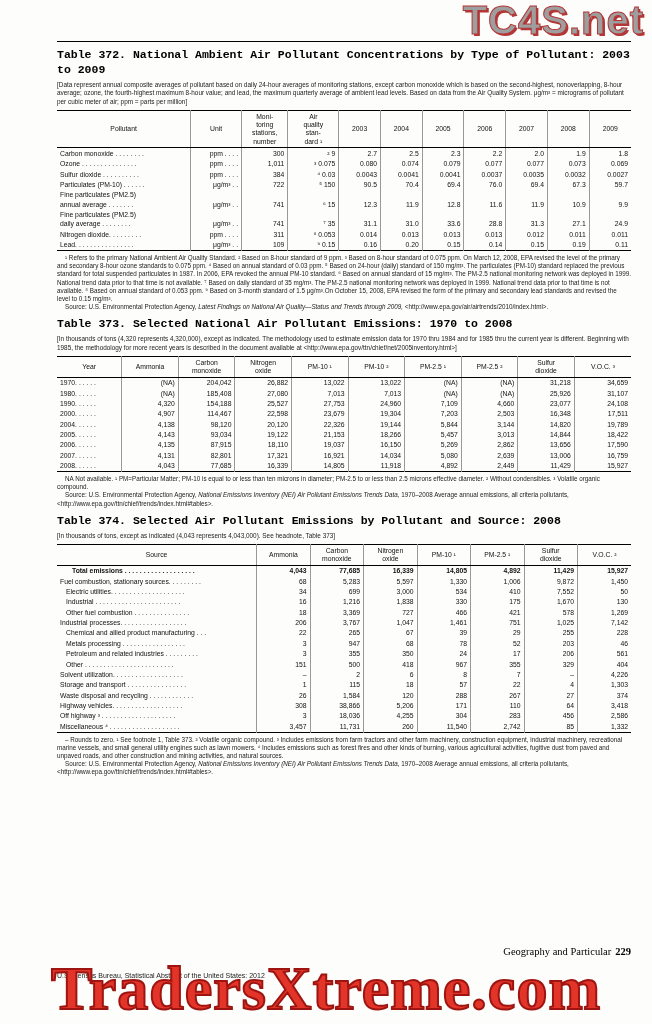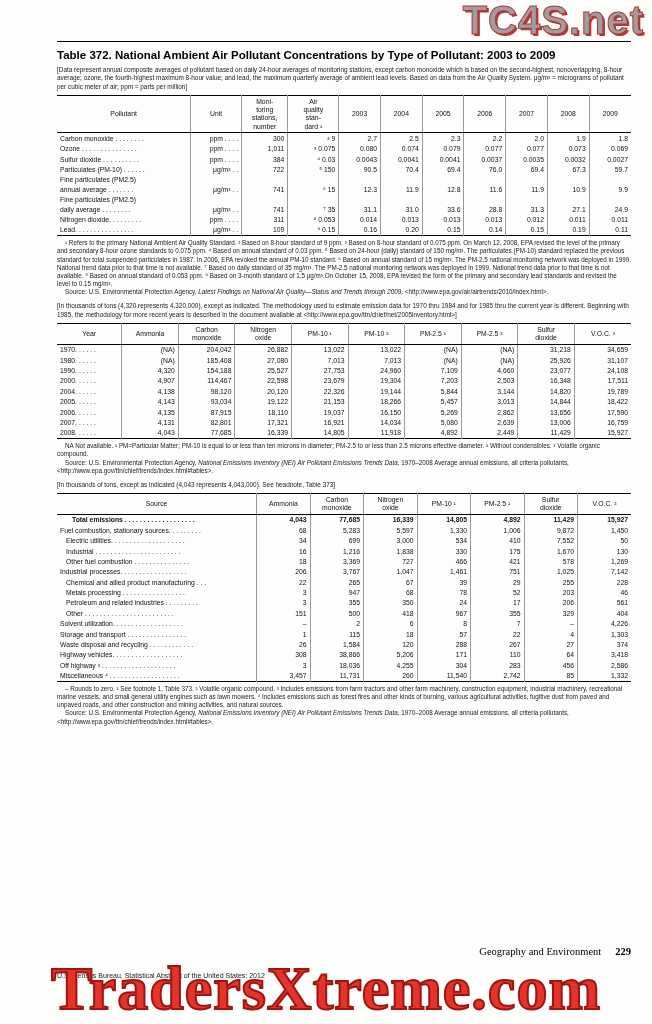--- a/index.html
+++ b/index.html
@@ -4,21 +4,21 @@
 <style>
   html,body { margin:0; padding:0; background:#ffffff; }
   .page {
     position:relative; width:652px; height:1024px; background:#fdfdfb;
     font-family:"Liberation Sans", sans-serif; color:#111; overflow:hidden;
   }
   .content { position:absolute; left:57px; top:0; width:574px; }
   .top-rule { margin-top:41px; border-top:1.5px solid #000; height:0; }
 
   h2.table-title {
-    font-family:Liberation Sans, sans-serif; font-size:11.5px; font-weight:bold;
+    font-family:Liberation Mono, monospace; font-size:11.5px; font-weight:bold;
     margin:6px 0 3px 0; line-height:1.3; color:#000;
   }
   .headnote { font-size:6.4px; line-height:1.32; margin:0 0 4px 0; color:#222; }
 
   table { width:100%; border-collapse:collapse; table-layout:fixed; font-size:6.8px;
           margin:1px 0 3px 0; border-top:1.4px solid #000; border-bottom:1.4px solid #000; }
   thead th { font-weight:normal; text-align:center; vertical-align:middle;
              white-space:pre-line; border-bottom:1px solid #000; padding:1.5px 2px; line-height:1.22; }
   td { padding:0.5px 3px; text-align:right; vertical-align:bottom; line-height:1.38;
        overflow:hidden; white-space:nowrap; }
@@ -30,21 +30,21 @@
   .t372 th:nth-child(3){width:7.2%}  .t372 th:nth-child(4){width:8%}
   .t373 th:nth-child(1){width:10.5%}
   .t374 th:nth-child(1){width:34%}
 
   .footnotes { margin:0 0 6px 0; }
   .footnotes p, .source { font-size:6.3px; line-height:1.3; margin:0; text-indent:8px; color:#222; }
   .source i { font-style:italic; }
 
   .footer-right { position:absolute; right:21px; top:946px; font-family:"Liberation Serif", serif;
                   font-size:10.5px; color:#000; }
-  .footer-right .pageno { font-weight:bold; margin-left:14px; }
+  .footer-right .pageno { font-weight:bold; margin-left:4px; }
   .census-line { position:absolute; left:57px; top:972px; font-size:7px; color:#222; }
 
   .wm { pointer-events:none; }
   .wm-tc4s {
     position:absolute; top:-2px; right:8px; font-size:40px; font-weight:bold;
     font-family:"Liberation Sans", sans-serif; color:#9e9e9e;
     -webkit-text-stroke:1px #b43636; text-shadow:2px 2px 0 #b43636; letter-spacing:1px;
   }
   .wm-dlsub {
     position:absolute; top:466px; left:50%; transform:translateX(-50%);
@@ -196,20 +196,21 @@
             <td>0.19</td>
             <td>0.11</td>
           </tr>
         </tbody>
     </table>
     <div class="footnotes">
       <p>¹ Refers to the primary National Ambient Air Quality Standard. ² Based on 8-hour standard of 9 ppm. ³ Based on 8-hour standard of 0.075 ppm. On March 12, 2008, EPA revised the level of the primary and secondary 8-hour ozone standards to 0.075 ppm. ⁴ Based on annual standard of 0.03 ppm. ⁵ Based on 24-hour (daily) standard of 150 mg/m³. The particulates (PM-10) standard replaced the previous standard for total suspended particulates in 1987. In 2006, EPA revoked the annual PM-10 standard. ⁶ Based on annual standard of 15 mg/m³. The PM-2.5 national monitoring network was deployed in 1999. National trend data prior to that time is not available. ⁷ Based on daily standard of 35 mg/m³. The PM-2.5 national monitoring network was deployed in 1999. National trend data prior to that time is not available. ⁸ Based on annual standard of 0.053 ppm. ⁹ Based on 3-month standard of 1.5 μg/m³.On October 15, 2008, EPA revised the form of the primary and secondary lead standards and revised the level to 0.15 mg/m³.</p>
       <p class="source"><span>Source: U.S. Environmental Protection Agency, </span><i>Latest Findings on National Air Quality—Status and Trends through 2009,</i><span> &lt;http://www.epa.gov/air/airtrends/2010/index.html&gt;.</span></p>
     </div>
 
+    <h2 class="table-title">Table 373. Selected National Air Pollutant Emissions: 1970 to 2008</h2>
     <p class="headnote">[In thousands of tons (4,320 represents 4,320,000), except as indicated. The methodology used to estimate emission data for 1970 thru 1984 and for 1985 thru the current year is different. Beginning with 1985, the methodology for more recent years is described in the document available at &lt;http://www.epa.gov/ttn/chief/net/2005inventory.html&gt;]</p>
     <table class="t373">
       <thead>
           <tr>
             <th>Year</th>
             <th>Ammonia</th>
             <th>Carbon
 monoxide</th>
             <th>Nitrogen
 oxide</th>
@@ -331,20 +332,21 @@
             <td>11,429</td>
             <td>15,927</td>
           </tr>
         </tbody>
     </table>
     <div class="footnotes">
       <p>NA Not available. ¹ PM=Particular Matter; PM-10 is equal to or less than ten microns in diameter; PM-2.5 to or less than 2.5 microns effective diameter. ² Without condensibles. ³ Volatile organic compound.</p>
       <p class="source"><span>Source: U.S. Environmental Protection Agency, </span><i>National Emissions Inventory (NEI) Air Pollutant Emissions Trends Data,</i><span> 1970–2008 Average annual emissions, all criteria pollutants, &lt;http://www.epa.gov/ttn/chief/trends/index.html#tables&gt;.</span></p>
     </div>
 
+    <h2 class="table-title">Table 374. Selected Air Pollutant Emissions by Pollutant and Source: 2008</h2>
     <p class="headnote">[In thousands of tons, except as indicated (4,043 represents 4,043,000). See headnote, Table 373]</p>
     <table class="t374">
       <thead>
           <tr>
             <th>Source</th>
             <th>Ammonia</th>
             <th>Carbon
 monoxide</th>
             <th>Nitrogen
 oxide</th>
@@ -518,20 +520,20 @@
           </tr>
         </tbody>
     </table>
     <div class="footnotes">
       <p>– Rounds to zero. ¹ See footnote 1, Table 373. ² Volatile organic compound. ³ Includes emissions from farm tractors and other farm machinery, construction equipment, industrial machinery, recreational marine vessels, and small general utility engines such as lawn mowers. ⁴ Includes emissions such as forest fires and other kinds of burning, various agricultural activities, fugitive dust from paved and unpaved roads, and other construction and mining activities, and natural sources.</p>
       <p class="source"><span>Source: U.S. Environmental Protection Agency, </span><i>National Emissions Inventory (NEI) Air Pollutant Emissions Trends Data,</i><span> 1970–2008 Average annual emissions, all criteria pollutants, &lt;http://www.epa.gov/ttn/chief/trends/index.html#tables&gt;.</span></p>
     </div>
   </div>
 
   <div class="footer-right">
-    <span>Geography and Environment</span><span class="pageno">229</span>
+    <span>Geography and Particular</span><span class="pageno">229</span>
   </div>
   <div class="census-line">U.S. Census Bureau, Statistical Abstract of the United States: 2012</div>
 
   <div class="wm wm-tc4s">TC4S.net</div>
   <div class="wm wm-traders">TradersXtreme.com</div>
 
 </div>
 
 </body></html>

